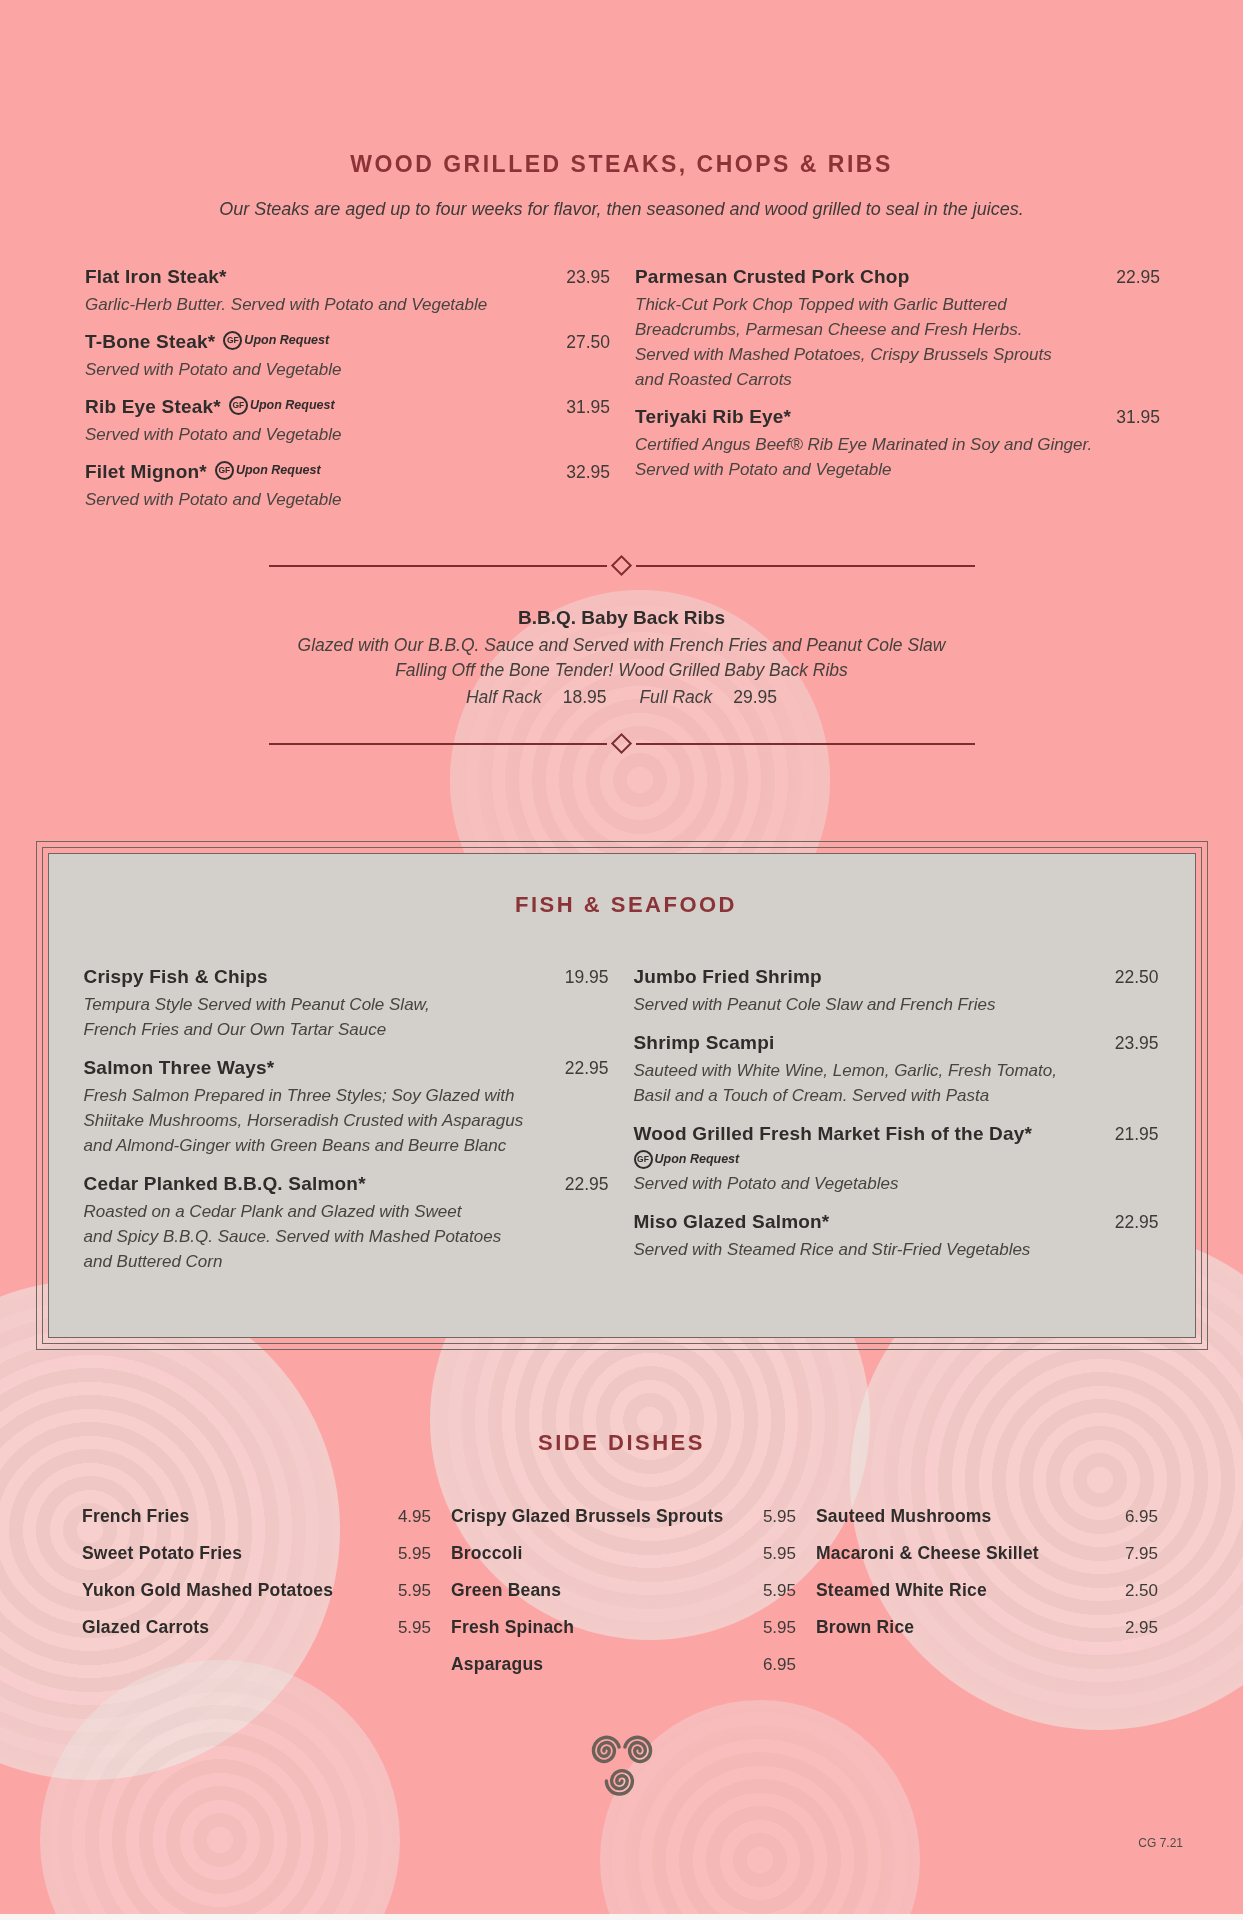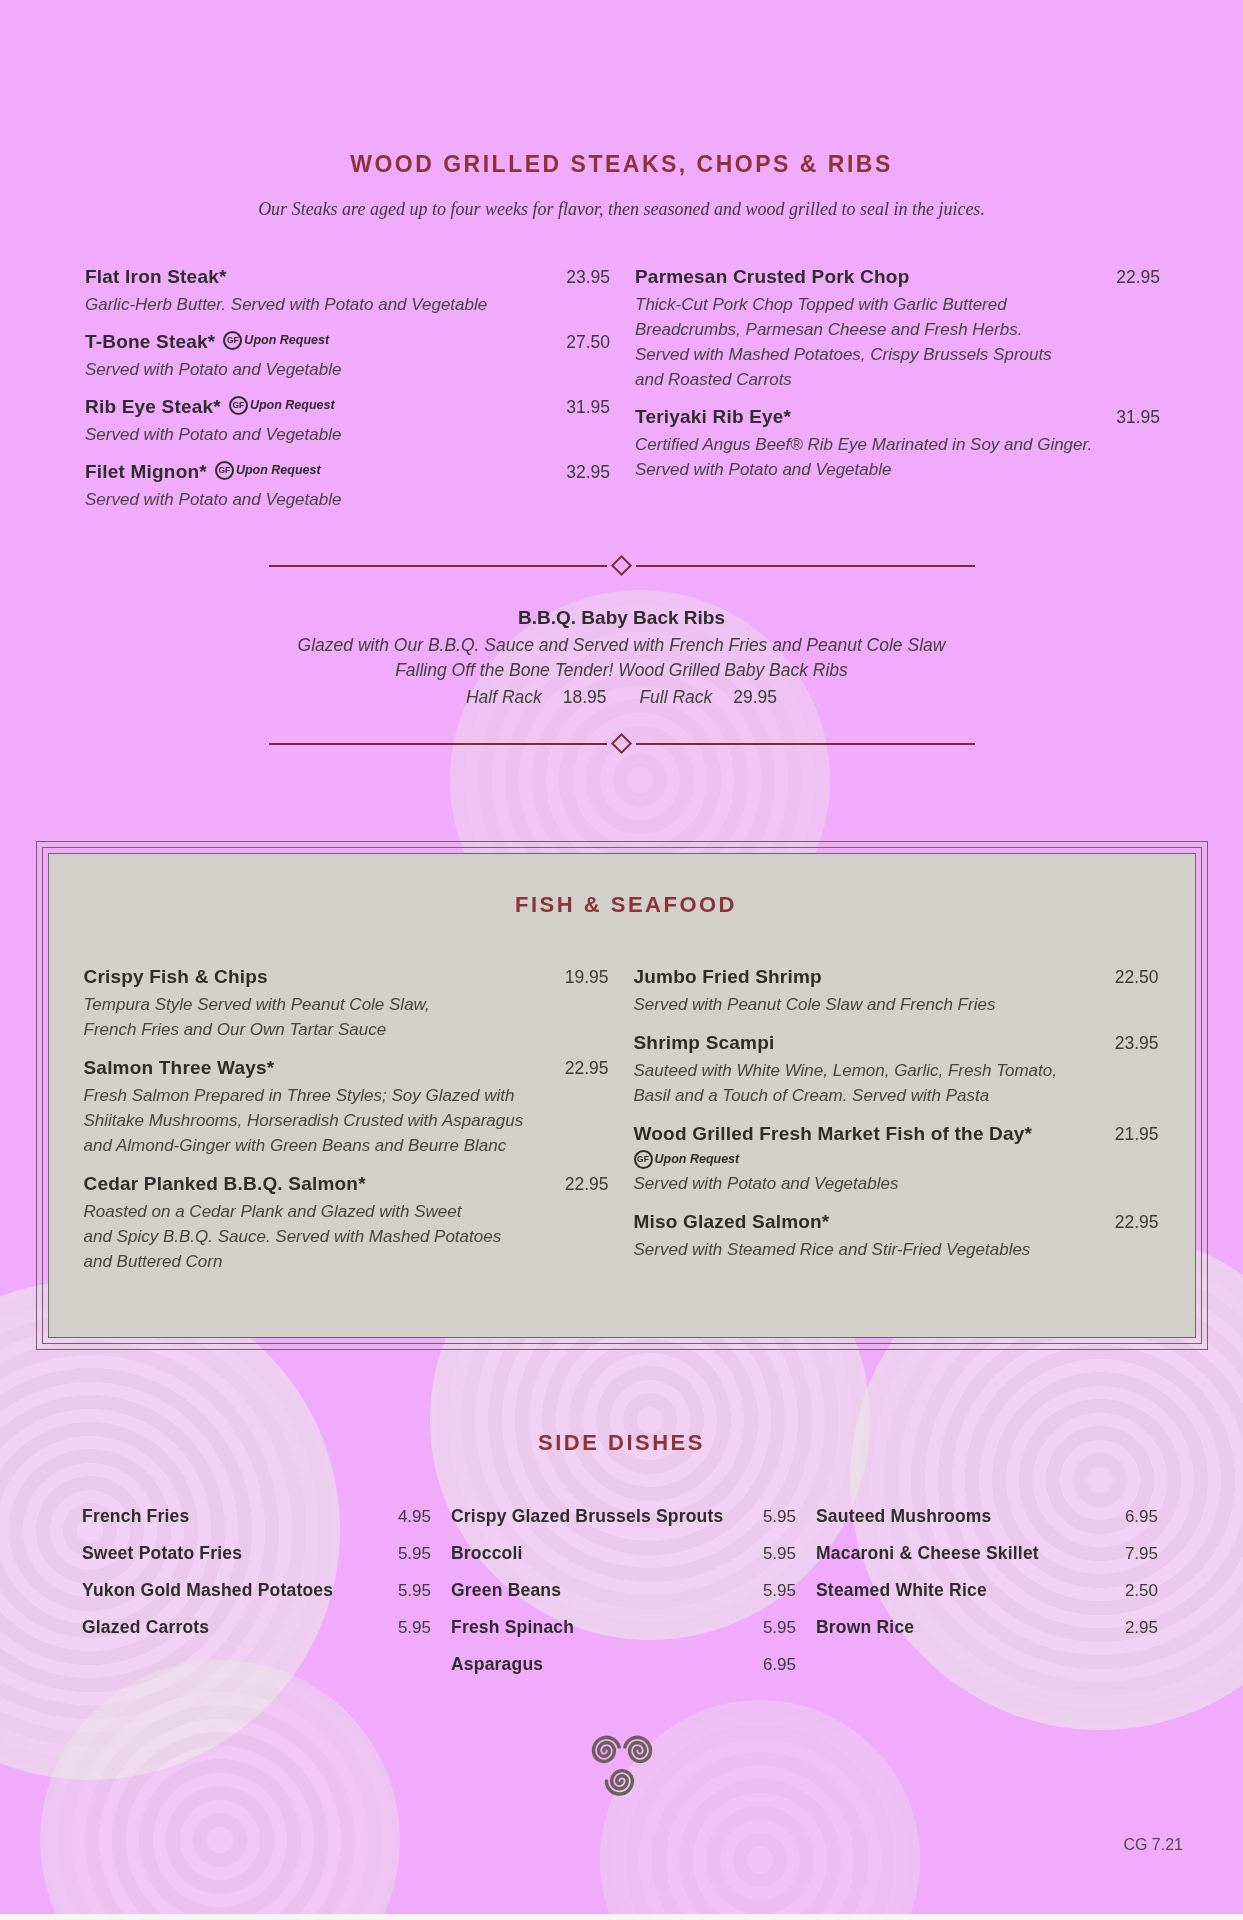--- a/index.html
+++ b/index.html
@@ -1,36 +1,36 @@
 <!DOCTYPE html>
 <html><head>
 <meta charset="utf-8">
 <style>
   html,body{margin:0;padding:0;}
   body{font-family:"Liberation Sans",sans-serif;background:#ECEAE7;}
-  .page{position:relative;width:1243px;height:1920px;overflow:hidden;background:#f0abfc;}
+  .page{position:relative;width:1243px;height:1920px;overflow:hidden;background:#fca5a5;}
 
   
   .wm{position:absolute;border-radius:50%;z-index:0;opacity:.55;
       background:
         radial-gradient(circle, rgba(236,234,231,0) 0 45%, #ECEAE7 72%),
         repeating-radial-gradient(circle, #F4F2EF 0 13px, #E6E3DF 13px 27px);}
   .wm1{left:-160px;top:1280px;width:500px;height:500px;}
   .wm2{left:430px;top:1200px;width:440px;height:440px;}
   .wm3{left:850px;top:1230px;width:500px;height:500px;}
   .wm4{left:450px;top:590px;width:380px;height:380px;opacity:.38;}
   .wm5{left:40px;top:1660px;width:360px;height:360px;opacity:.4;}
   .wm6{left:600px;top:1700px;width:320px;height:320px;opacity:.32;}
 
   .content{position:relative;z-index:1;}
 
   .menu-title{margin:0;padding-top:148px;text-align:center;
     font-size:23px;font-weight:bold;letter-spacing:2.5px;color:#8C3337;line-height:32px;}
   .menu-intro{margin-top:16px;text-align:center;font-style:italic;
-    font-size:18px;color:#3D3B38;line-height:26px;font-family:Liberation Serif, serif;}
+    font-size:18px;color:#3D3B38;line-height:26px;}
 
   .two-col{display:grid;grid-template-columns:525px 525px;column-gap:25px;
     margin-left:85px;}
   .steaks-grid{margin-top:40px;}
 
   .mi{margin-bottom:10px;}
   .mi-head{display:flex;align-items:center;}
   .mi-name{font-size:19px;font-weight:bold;color:#2F2D2B;line-height:30px;letter-spacing:.2px;}
   .mi-price{margin-left:auto;font-size:17.5px;color:#3D3B38;line-height:30px;}
   .mi-desc{font-style:italic;font-size:17px;color:#474440;line-height:25px;white-space:pre-line;}
@@ -68,21 +68,21 @@
 
   .sides-title{margin-top:78px;text-align:center;font-size:22px;font-weight:bold;
     letter-spacing:2.5px;color:#8C3337;line-height:30px;}
   .sides-grid{display:grid;grid-template-columns:349px 345px 342px;column-gap:20px;
     margin:32px 85px 0 82px;}
   .side-row{display:flex;justify-content:space-between;align-items:flex-end;height:37px;}
   .side-name{font-size:17.5px;font-weight:bold;color:#2F2D2B;letter-spacing:.2px;}
   .side-price{font-size:17px;color:#3D3B38;}
 
   .logo-wrap{margin-top:60px;text-align:center;}
-  .footer-code{position:absolute;top:1836px;right:60px;font-size:16px;color:#4F4C48;z-index:1;}
+  .footer-code{position:absolute;top:1836px;right:60px;font-size:12px;color:#4F4C48;z-index:1;}
   .bottom-edge{position:absolute;bottom:0;left:0;width:100%;height:6px;background:#F7F6F4;z-index:2;}
 </style>
 </head>
 <body>
 
 <div class="page">
   <div class="wm wm1"></div>
   <div class="wm wm2"></div>
   <div class="wm wm3"></div>
   <div class="wm wm4"></div>

